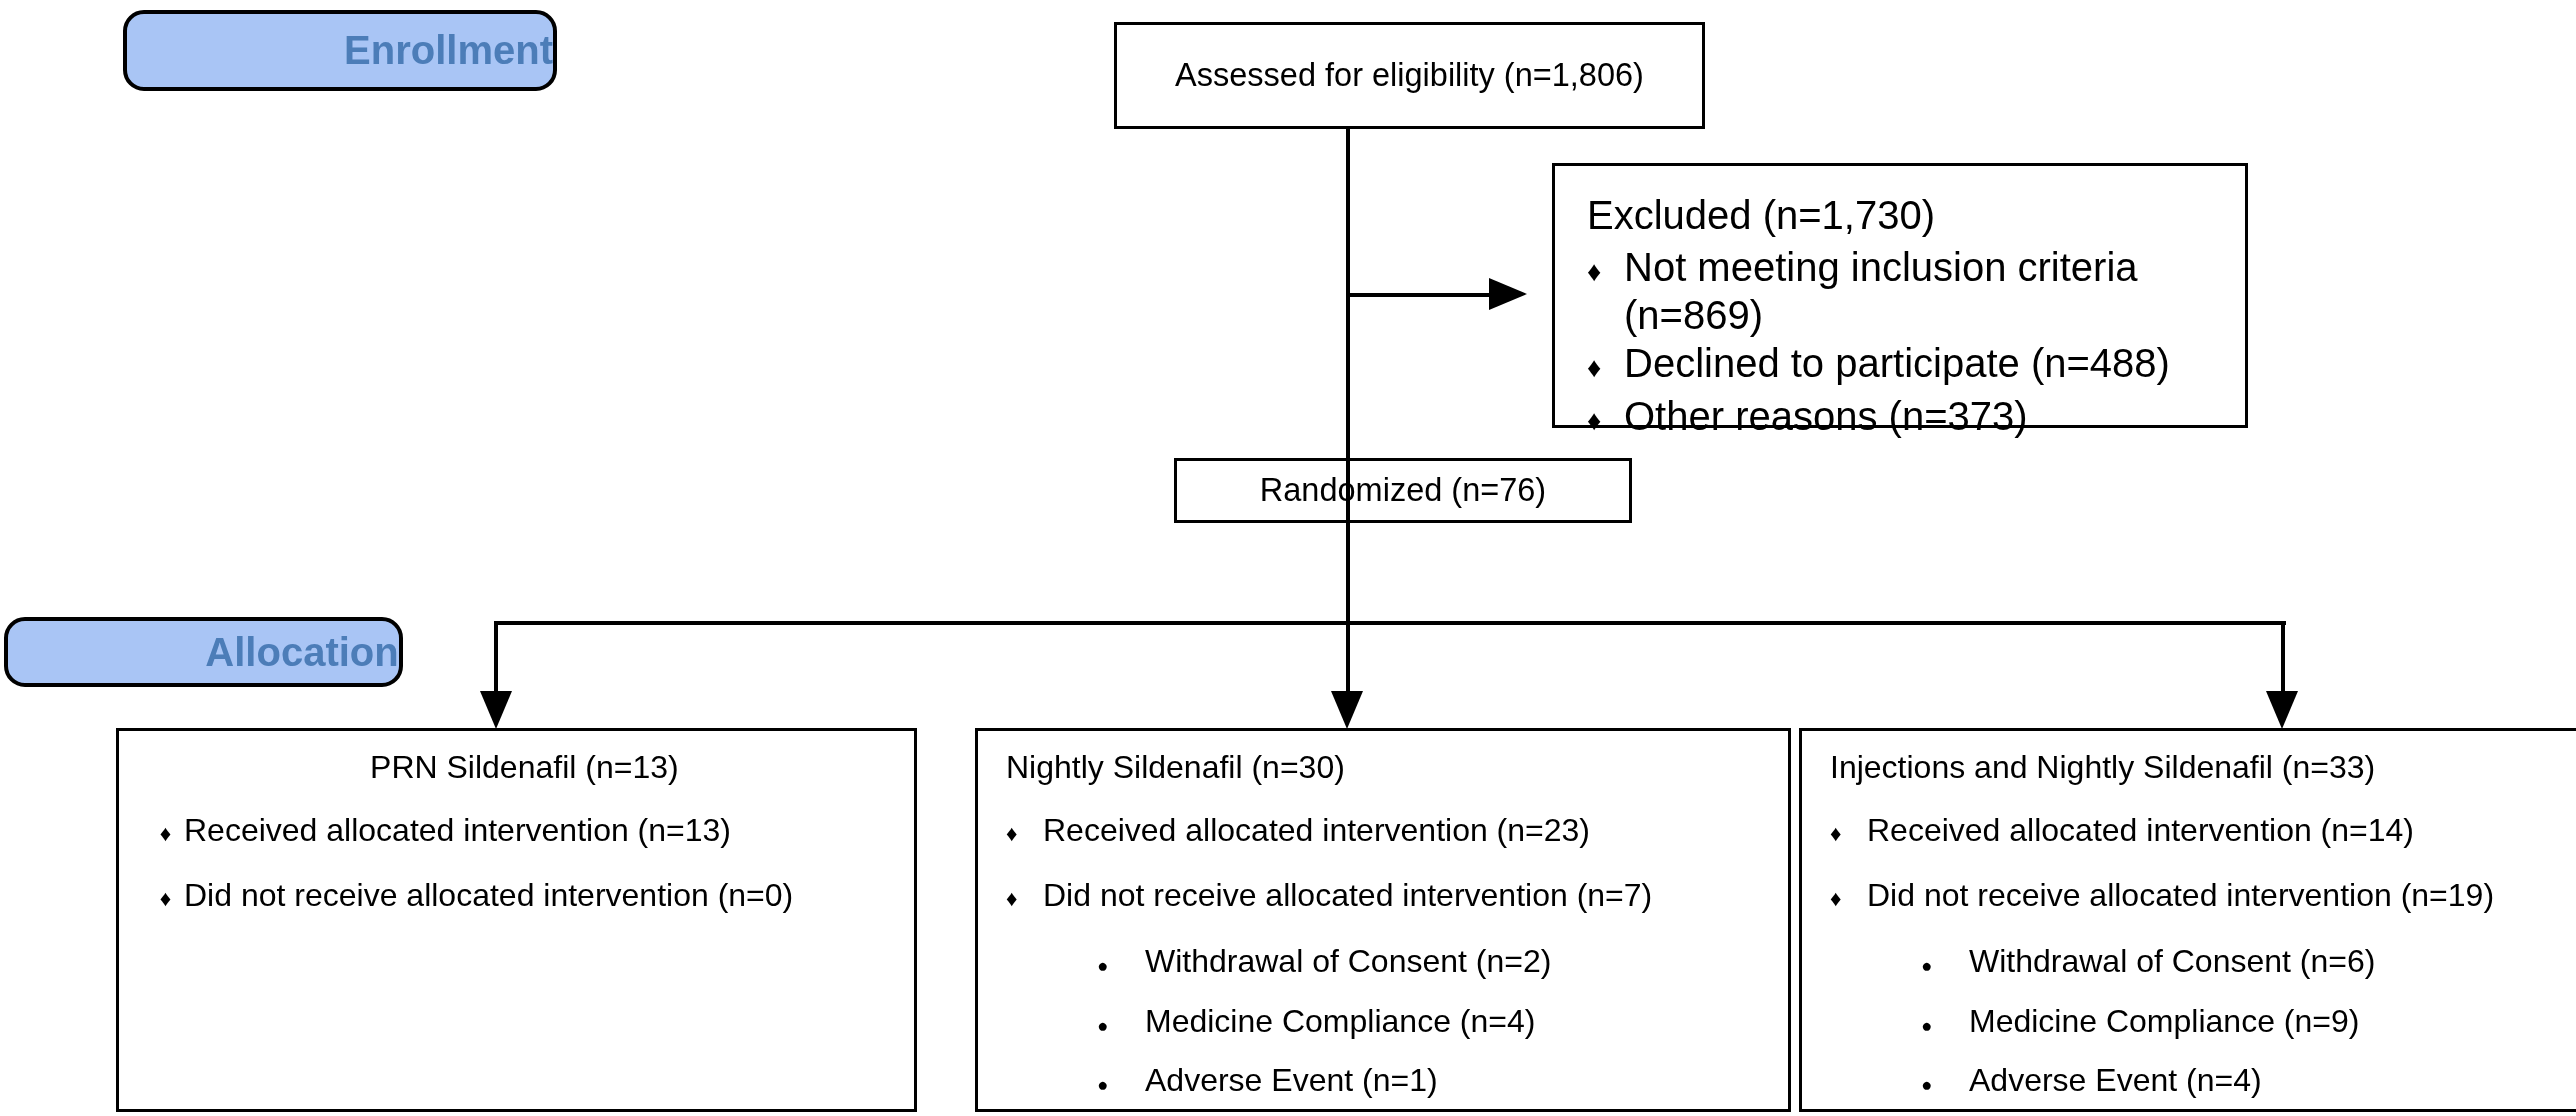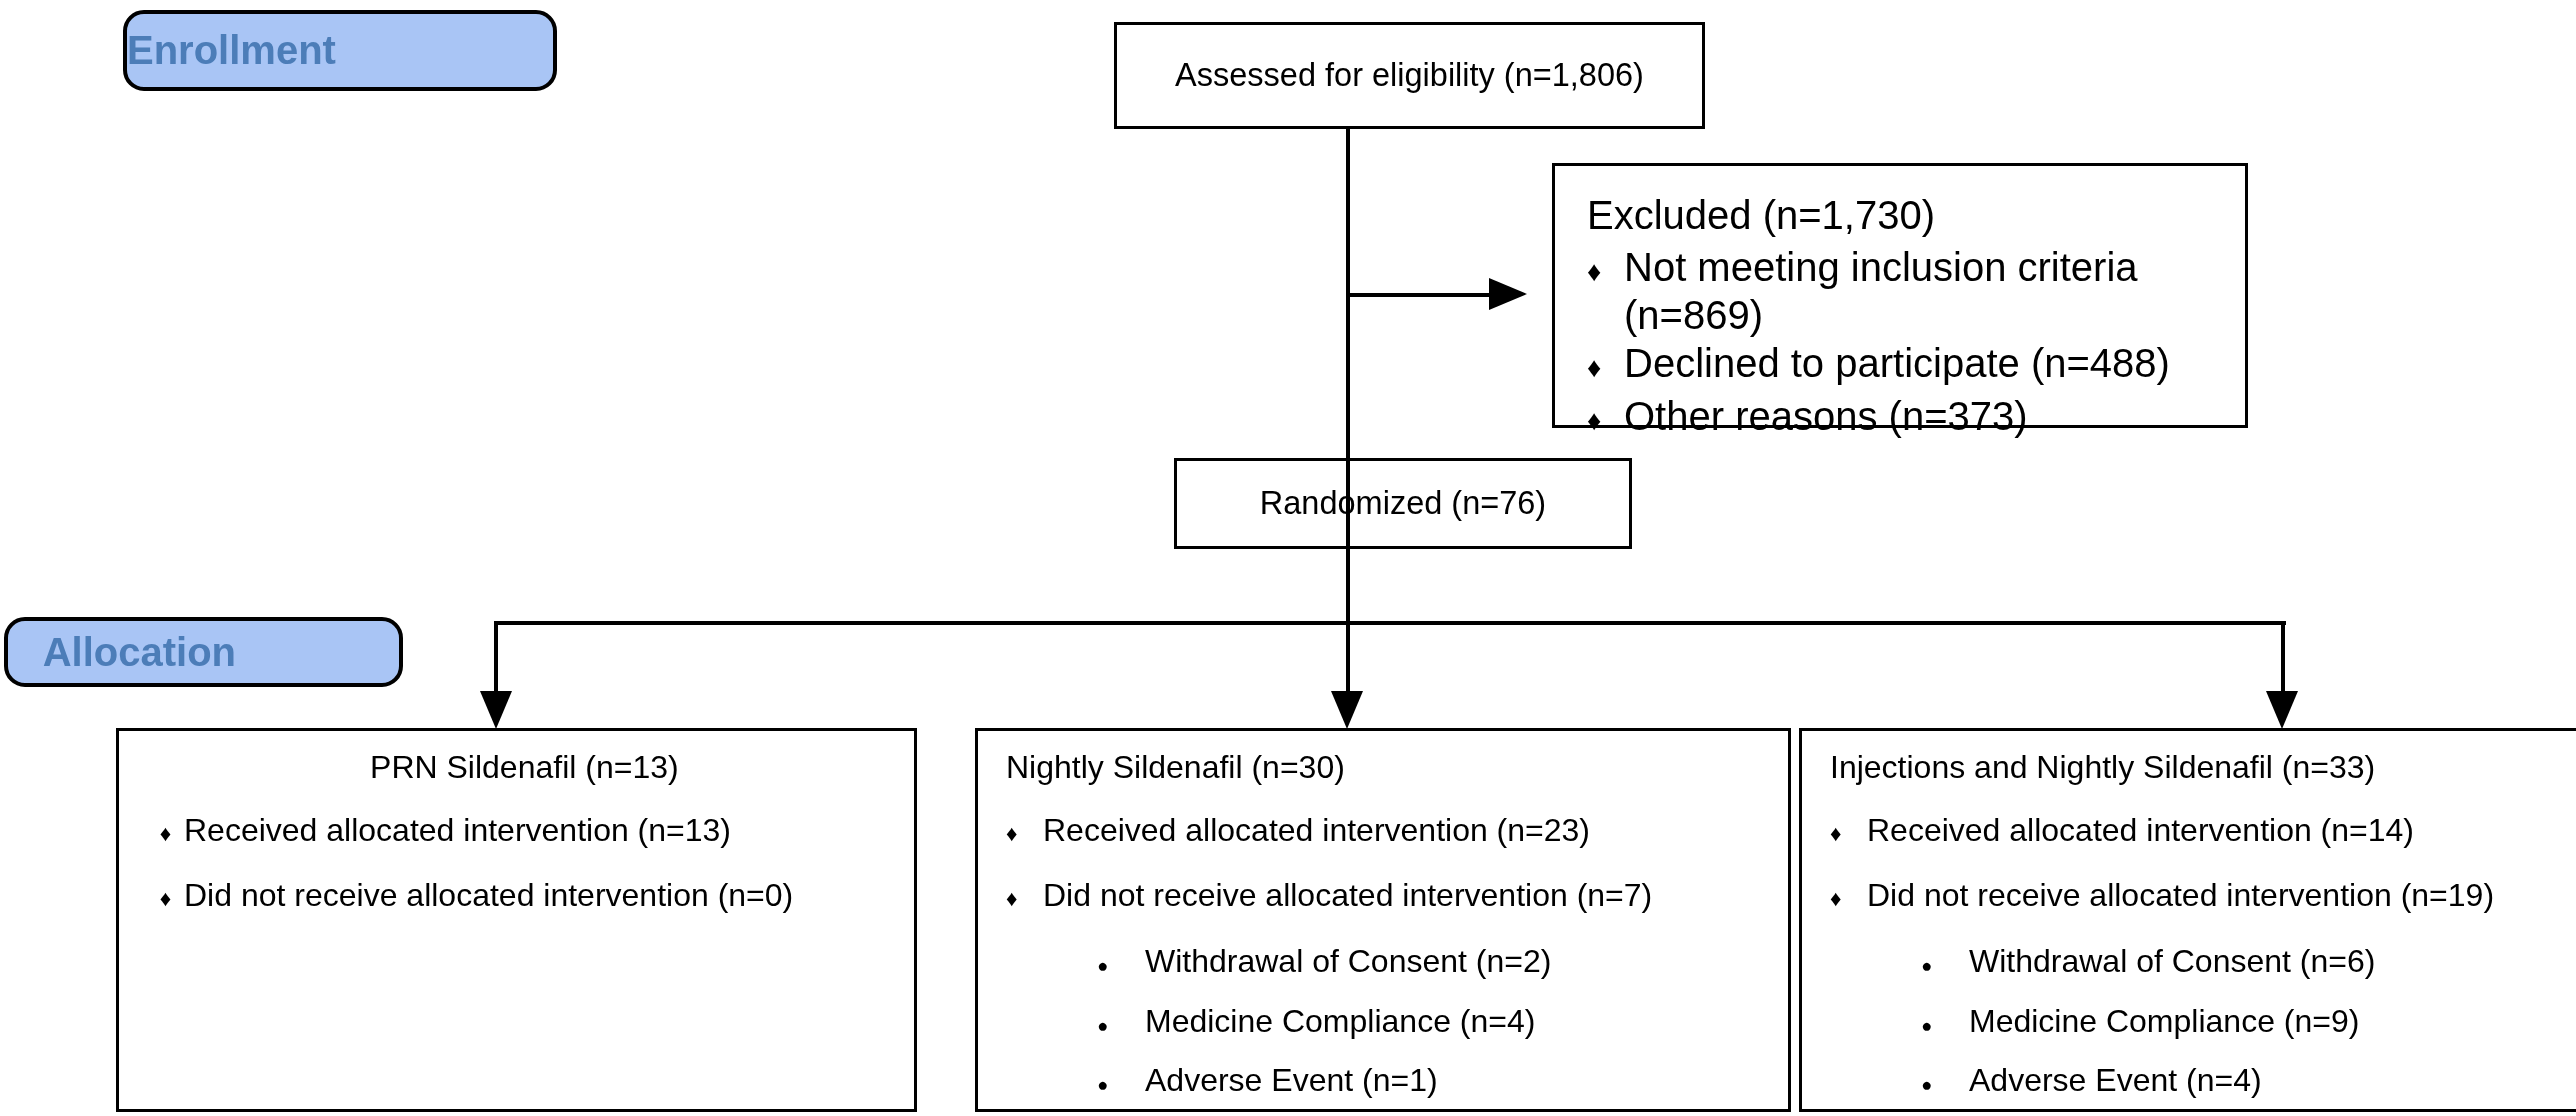--- a/index.html
+++ b/index.html
@@ -18,21 +18,21 @@
     margin-left:25px;
   }
   .centered{
     display:flex;align-items:center;justify-content:center;
     font-size:32.5px;text-align:center;
   }
   .stage-label{
     position:absolute;box-sizing:border-box;
     border:4.3px solid #000;border-radius:21px;
     background:var(--label-fill);color:var(--label-text);
-    display:flex;align-items:center;justify-content:flex-start;
+    display:flex;align-items:center;justify-content:flex-end;
     font-size:40px;font-weight:bold;
   }
   .line{position:absolute;background:var(--line-color);}
   .arrowhead-down{
     position:absolute;width:0;height:0;
     border-left:16.6px solid transparent;border-right:16.6px solid transparent;
     border-top:38px solid var(--line-color);
   }
   .arrowhead-right{
     position:absolute;width:0;height:0;
@@ -87,21 +87,21 @@
     <div class="brow">
       <span class="bullet-diamond">♦</span>
       <span>Declined to participate (n=488)</span>
     </div>
     <div class="brow">
       <span class="bullet-diamond">♦</span>
       <span>Other reasons (n=373)</span>
     </div>
   </div>
 
-  <div class="box centered" style="left:1149px;top:458px;width:458px;height:91px;">
+  <div class="box centered" style="left:1149px;top:458px;width:458px;height:65px;">
     <span>Randomized (n=76)</span>
   </div>
 
   <div class="box arm" style="left:91px;top:728px;width:801px;height:384px;text-align:center;">
     <div class="arm-title">PRN Sildenafil (n=13)</div>
     <div class="brow">
       <span class="bullet-diamond">♦</span>
       <span>Received allocated intervention (n=13)</span>
     </div>
     <div class="brow">

